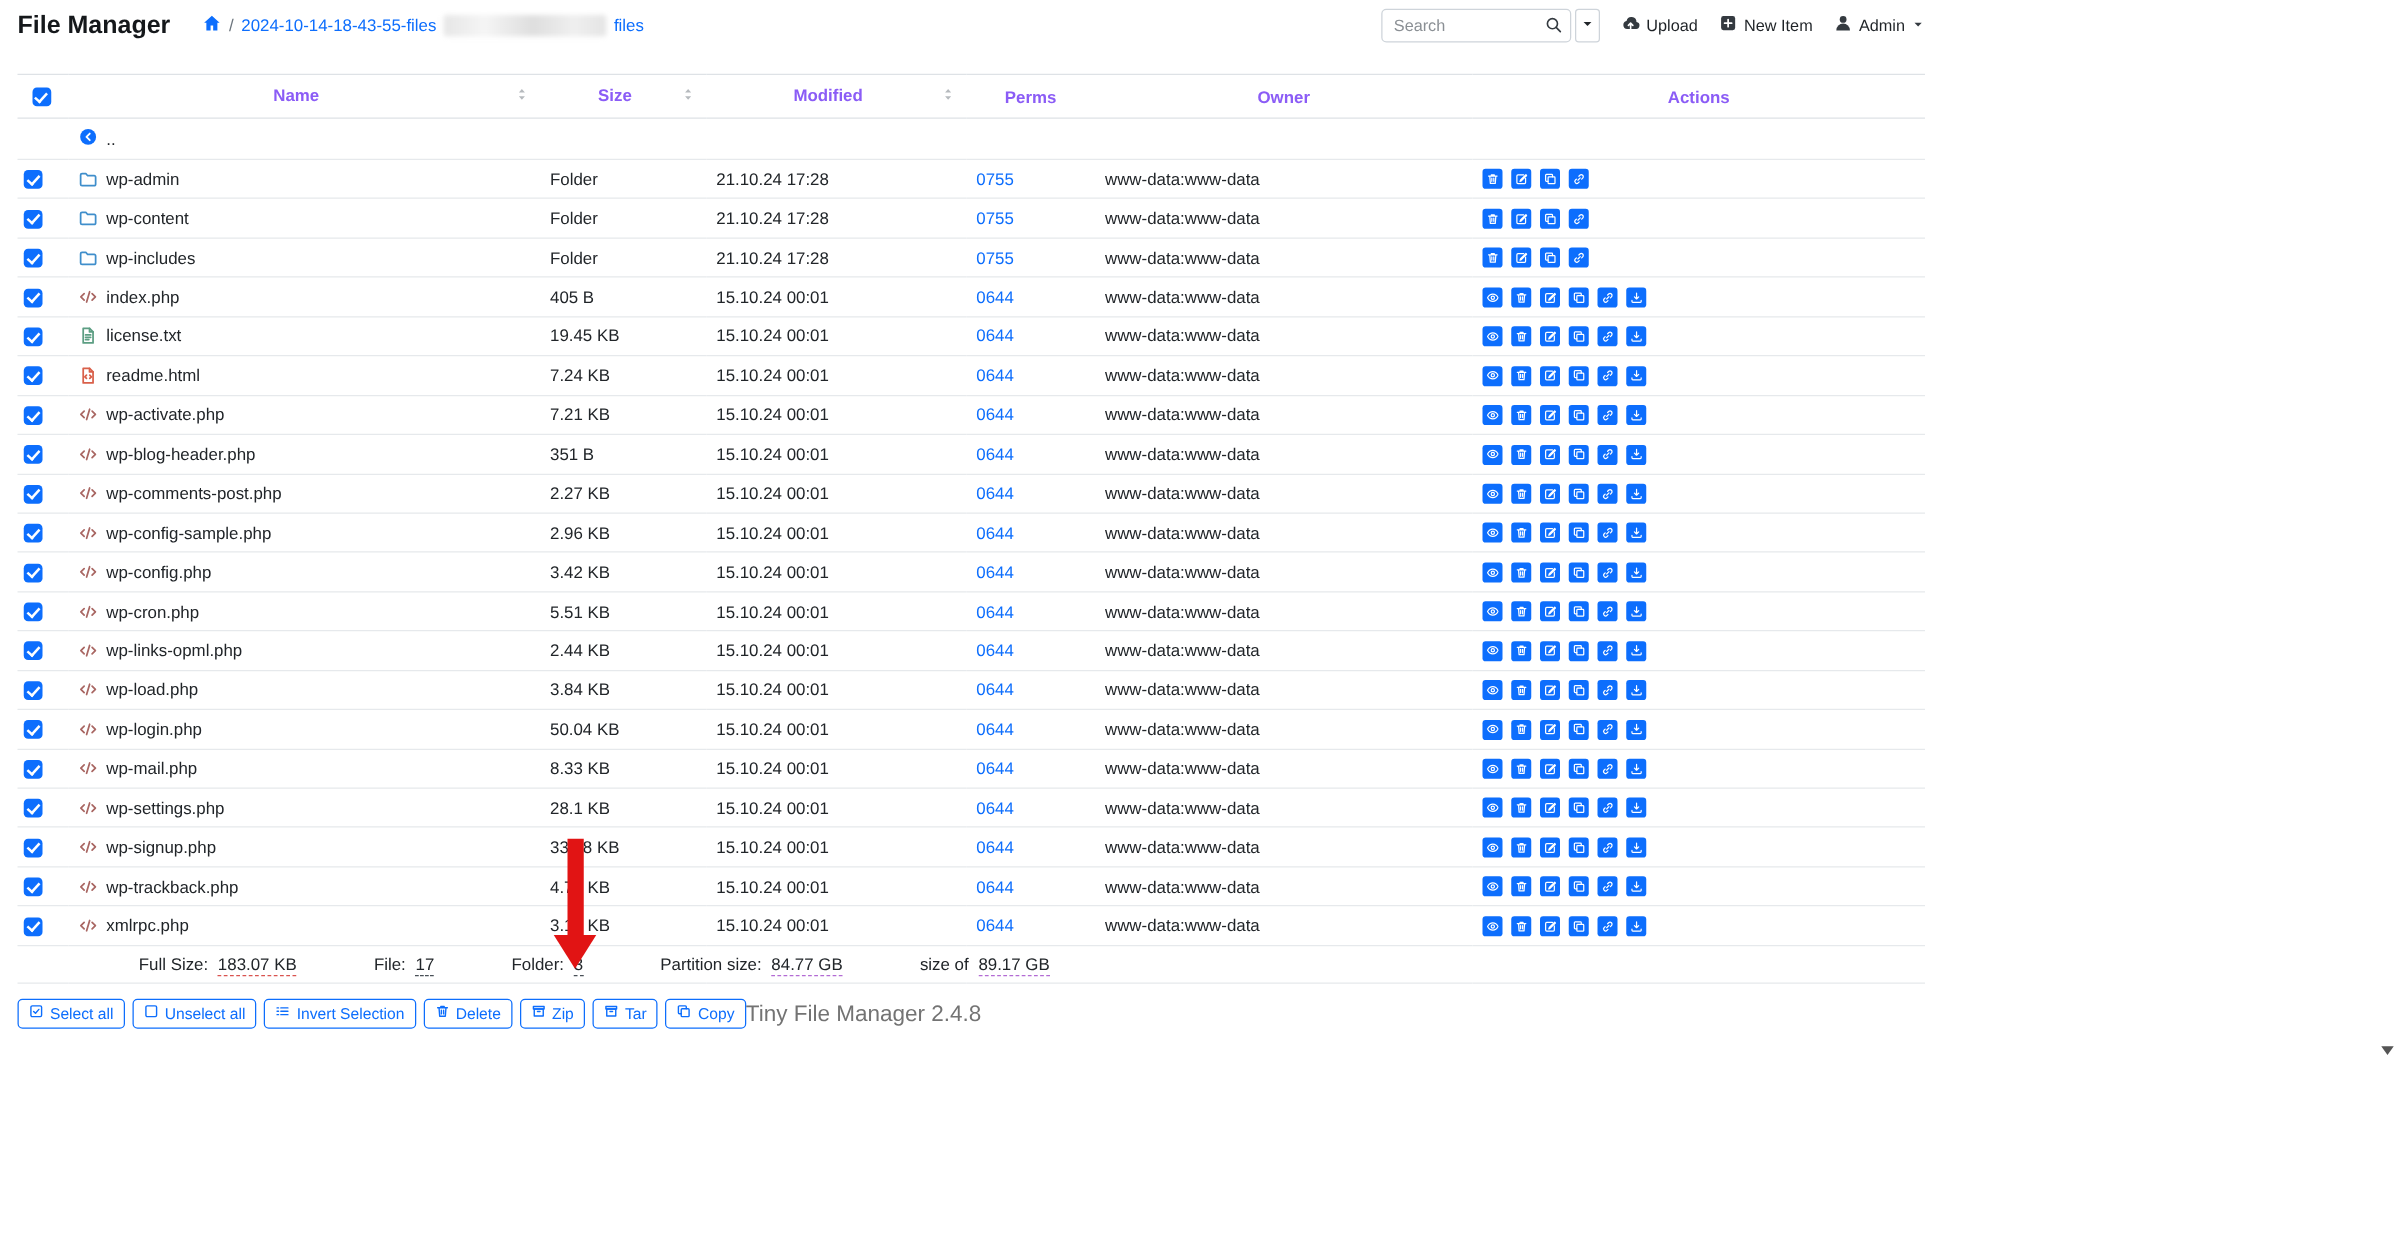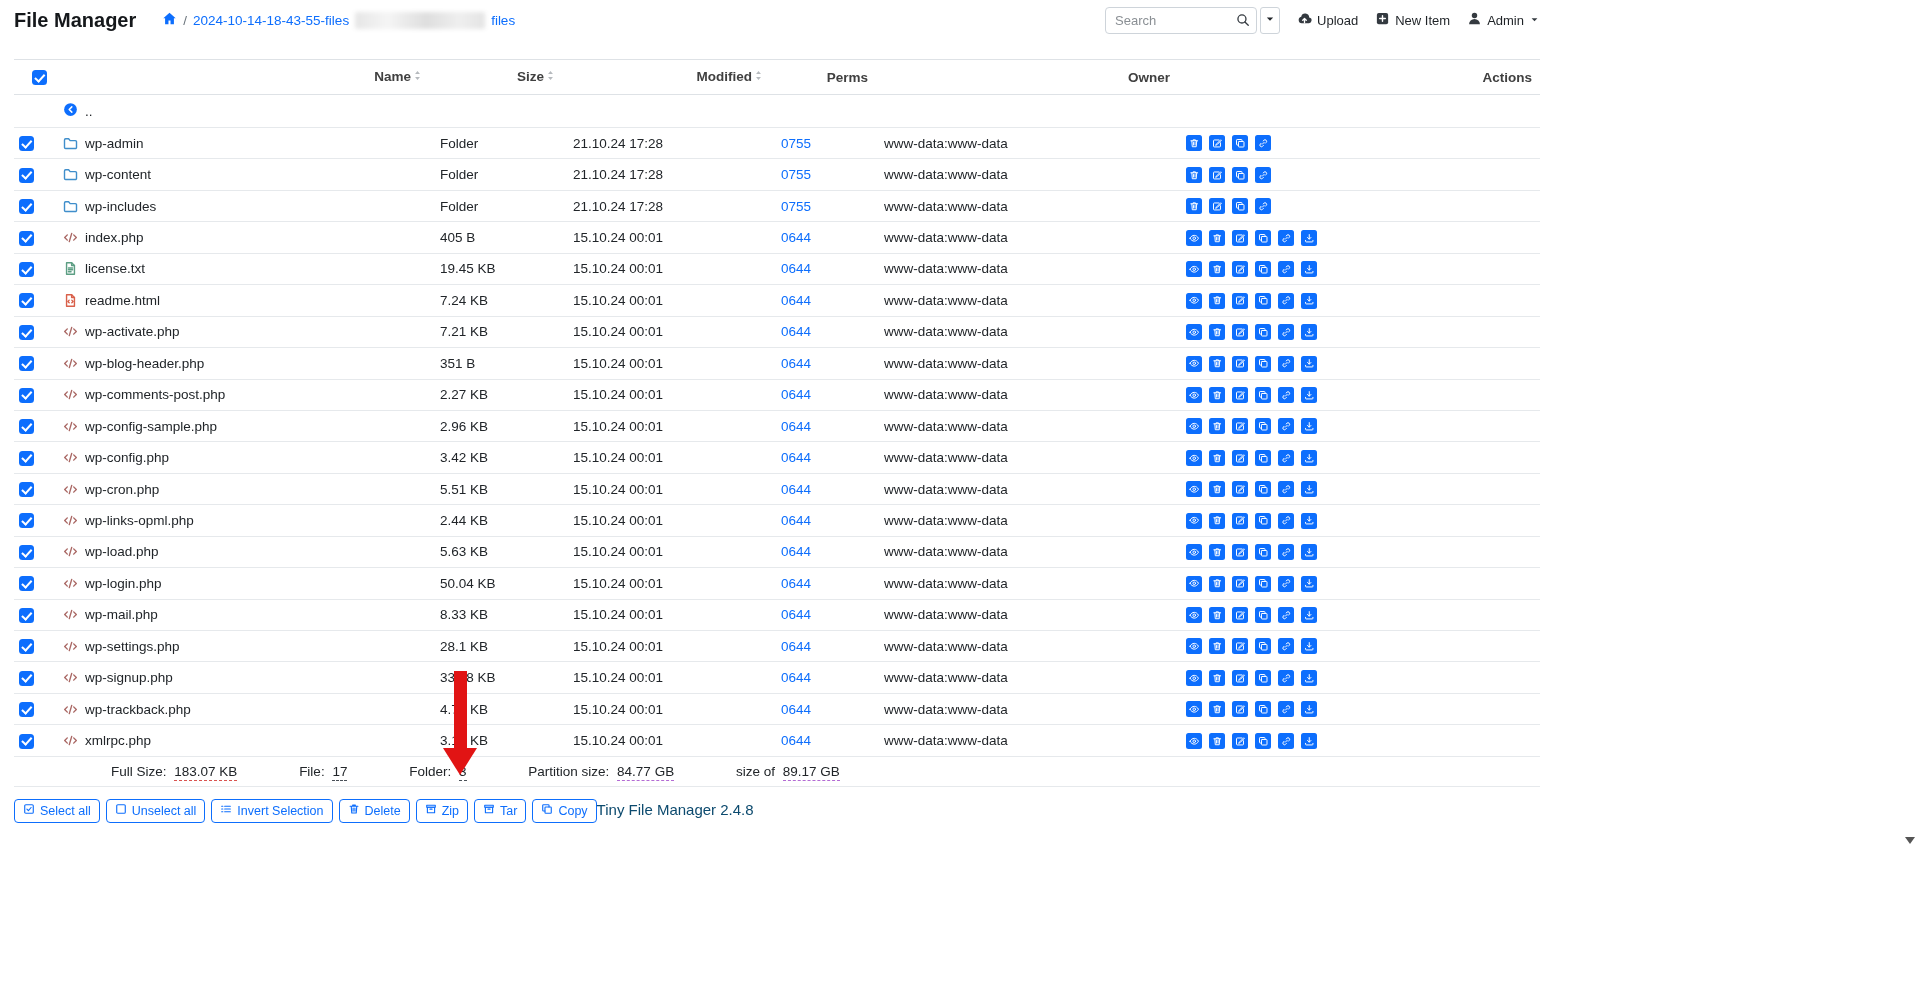--- a/index.html
+++ b/index.html
@@ -35,21 +35,21 @@
   .menu-item { display:flex; align-items:center; gap:5px; cursor:pointer; white-space:nowrap; color:#1f2327; }
   .mi-icon { display:inline-flex; color:#343a40; }
   .mi-icon svg { width:15px; height:15px; }
   .caret-sm { display:inline-flex; color:#343a40; }
   .caret-sm svg { width:11px; height:11px; }
 
   
   table.ftable { border-collapse:collapse; table-layout:fixed; width:1526px; margin:19px 14px 0 14px; }
   .ftable th {
     border-top:1px solid #dee2e6; border-bottom:1px solid #dee2e6;
-    padding:9px 8px; text-align:right; font-size:13.5px; font-weight:700; color:#404040;
+    padding:9px 8px; text-align:center; font-size:13.5px; font-weight:700; color:#8b5cf6;
   }
   .ftable td { border-bottom:1px solid #e6e9ec; padding:7px 8px; font-size:13.5px; color:#212529; vertical-align:middle; }
   .c-check { padding-left:5px !important; width:41px; }
   .sort { float:right; color:#b6babe; cursor:pointer; display:inline-flex; }
   .sort svg { width:13px; height:13px; }
 
   .cb { width:15px; height:15px; border-radius:3.5px; background:#0d6efd; display:inline-block; position:relative; cursor:pointer; vertical-align:middle; }
   .cb::after { content:''; position:absolute; left:4.8px; top:1.8px; width:3.6px; height:7.6px; border:solid #fff; border-width:0 2px 2px 0; transform:rotate(42deg); }
 
   .name-link { color:#212529; text-decoration:none; display:flex; align-items:center; gap:7px; cursor:pointer; }
@@ -78,21 +78,21 @@
   
   .bottombar { width:1526px; margin:12px 14px 0 14px; display:flex; justify-content:flex-start; align-items:flex-start; }
   .toolbar { display:flex; gap:6px; }
   .tb-btn {
     display:inline-flex; align-items:center; gap:5px; height:24px;
     border:1px solid #0d6efd; border-radius:4px; background:#fff; color:#0d6efd;
     padding:0 8px; font-size:12.5px; font-family:inherit; cursor:pointer; white-space:nowrap;
   }
   .tb-icon { display:inline-flex; }
   .tb-icon svg { width:12px; height:12px; }
-  .version { color:#0c4a6e; font-size:15px; padding-top:2px; }
+  .version { color:#737373; font-size:18px; padding-top:2px; }
 
   
   .red-arrow { position:absolute; left:443px; top:671px; width:34px; z-index:5; pointer-events:none; }
   .red-arrow .shaft { width:13px; height:77px; background:#e11414; margin:0 auto; }
   .red-arrow .head { width:0; height:0; border-left:17px solid transparent; border-right:17px solid transparent; border-top:27px solid #e11414; }
 
   
   .scroll-down { position:absolute; right:5px; bottom:3px; width:0; height:0; border-left:5px solid transparent; border-right:5px solid transparent; border-top:7px solid #555; cursor:pointer; }
 </style>
 </head>
@@ -785,21 +785,21 @@
       <td>
             <a class="name-link">
         <span class="name-icon icon-php">
                 <svg viewBox="0 0 16 16" fill="none" stroke="currentColor" stroke-width="1.5" stroke-linecap="round" stroke-linejoin="round">
                   <path d="M4.6 5.2 1.8 8l2.8 2.8M11.4 5.2 14.2 8l-2.8 2.8M9.3 3.6 6.7 12.4"></path>
                 </svg>
               </span>
         <span>wp-load.php</span>
       </a>
           </td>
-      <td>5.63 KB</td>
+      <td>3.84 KB</td>
       <td>15.10.24 00:01</td>
       <td><a class="perms-link">0644</a></td>
       <td>www-data:www-data</td>
       <td><span class="act">
               <svg viewBox="0 0 16 16" fill="none" stroke="currentColor" stroke-width="1.5" stroke-linecap="round" stroke-linejoin="round">
                 <path d="M1.6 8C3.1 5.1 5.4 3.6 8 3.6s4.9 1.5 6.4 4.4c-1.5 2.9-3.8 4.4-6.4 4.4S3.1 10.9 1.6 8Z"></path>
                 <circle cx="8" cy="8" r="2"></circle>
               </svg>
             </span><span class="act">
               <svg viewBox="0 0 16 16" fill="none" stroke="currentColor" stroke-width="1.5" stroke-linecap="round" stroke-linejoin="round">

